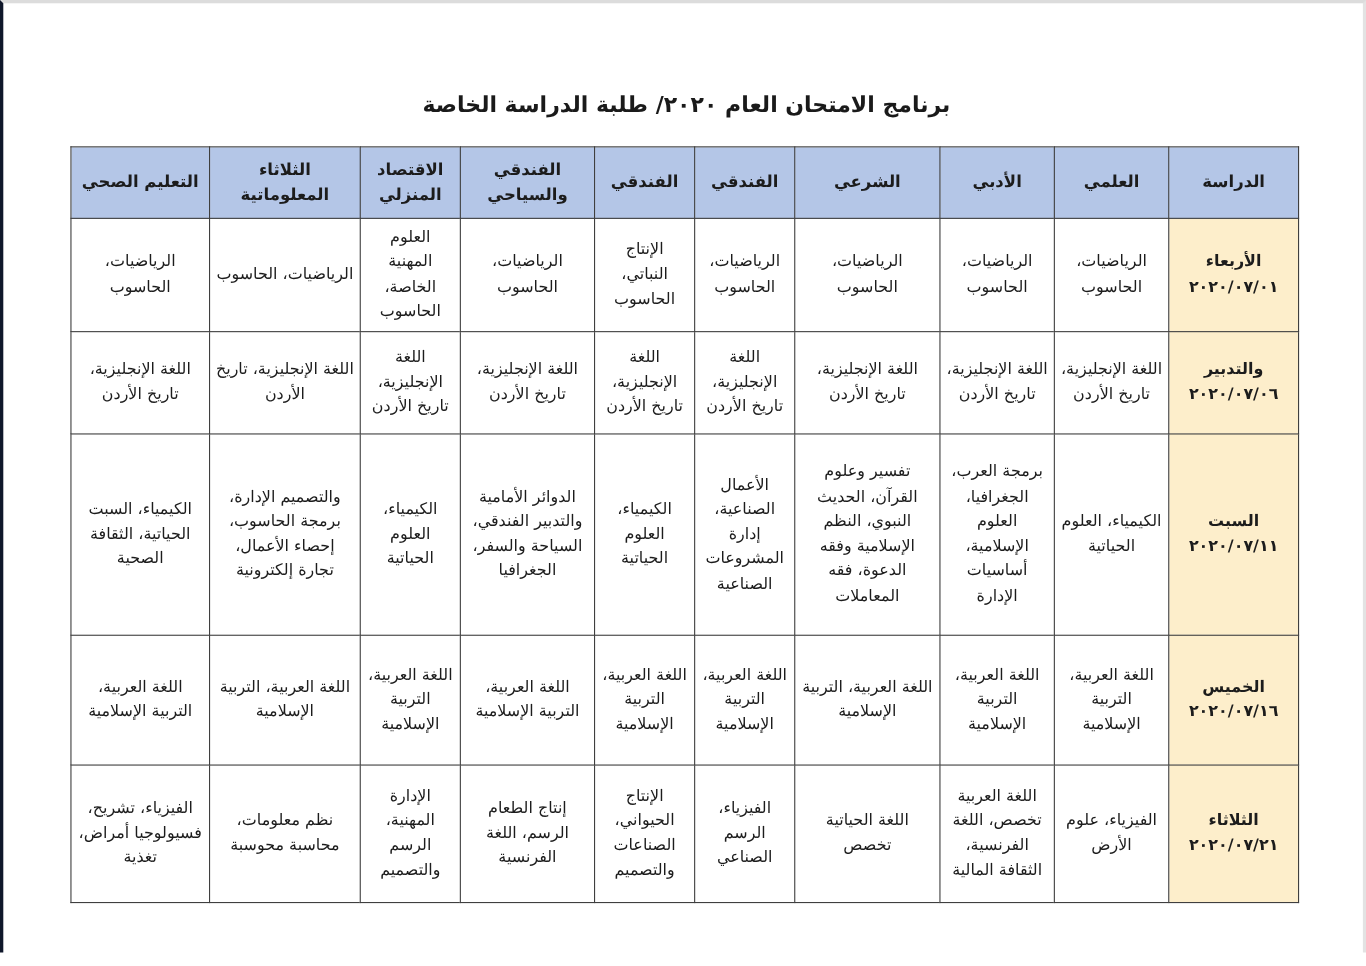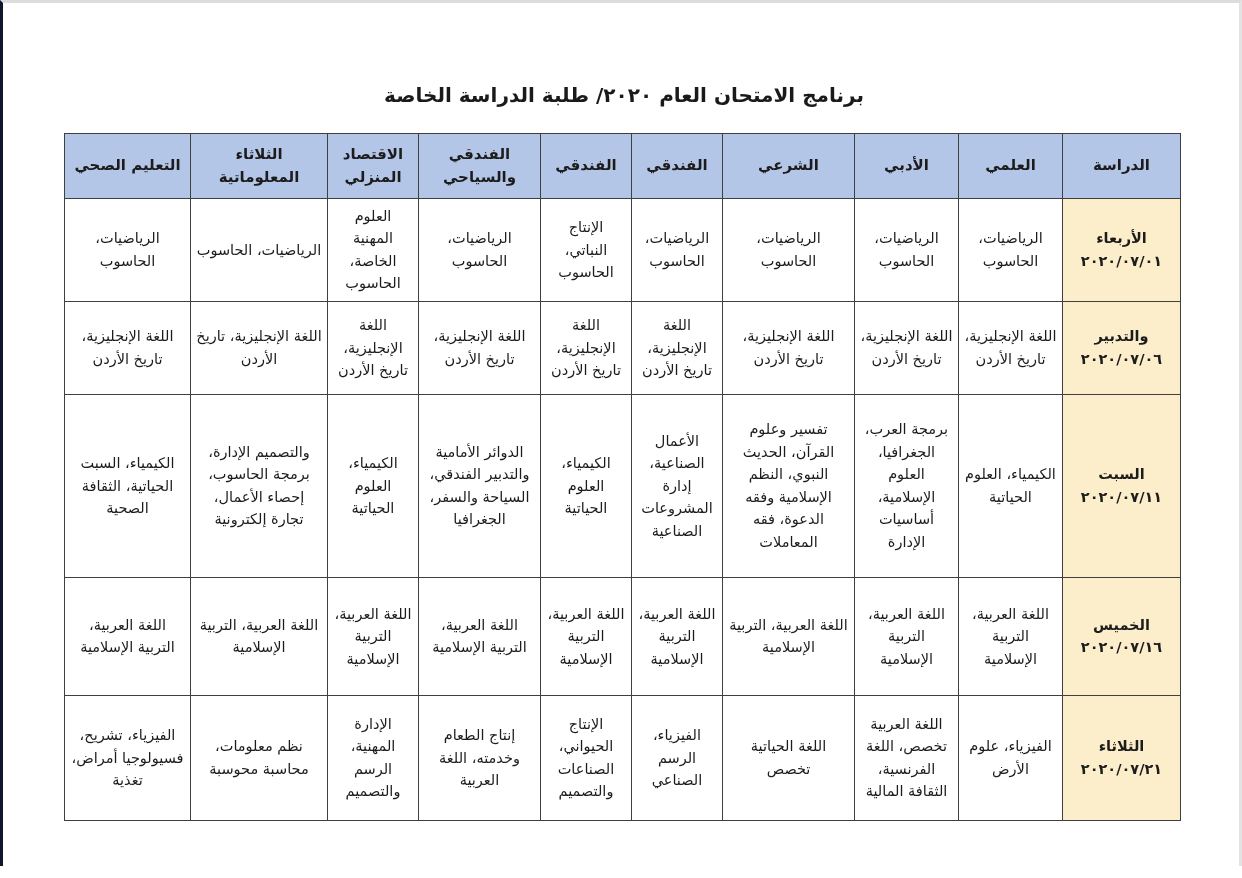--- a/index.html
+++ b/index.html
@@ -200,21 +200,21 @@
         <tr class="r5">
           <td class="date-cell">
             <span class="dow">الثلاثاء</span>
             <span class="dnum">٢٠٢٠/٠٧/٢١</span>
           </td>
           <td>الفيزياء، علوم الأرض</td>
           <td>اللغة العربية تخصص، اللغة الفرنسية، الثقافة المالية</td>
           <td>اللغة الحياتية تخصص</td>
           <td>الفيزياء، الرسم الصناعي</td>
           <td>الإنتاج الحيواني، الصناعات والتصميم</td>
-          <td>إنتاج الطعام وخدمته، اللغة العربية</td>
+          <td>إنتاج الطعام الرسم، اللغة الفرنسية</td>
           <td>الإدارة المهنية، الرسم والتصميم</td>
           <td>نظم معلومات، محاسبة محوسبة</td>
           <td>الفيزياء، تشريح، فسيولوجيا أمراض، تغذية</td>
         </tr>
       </tbody>
     </table>
   </div>
 
 </div>
 

